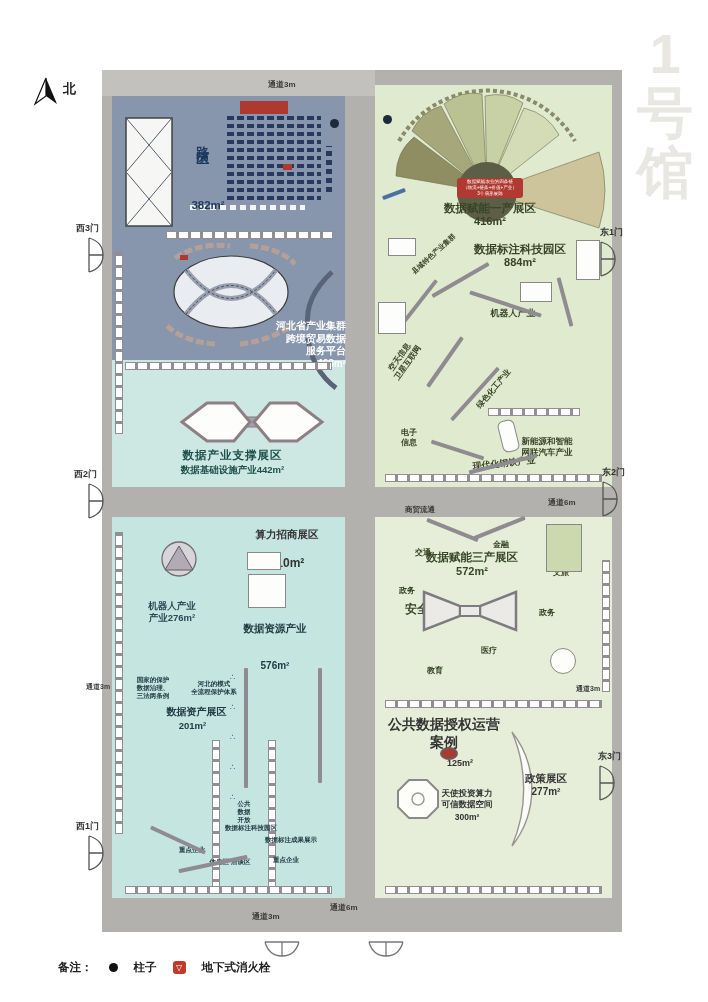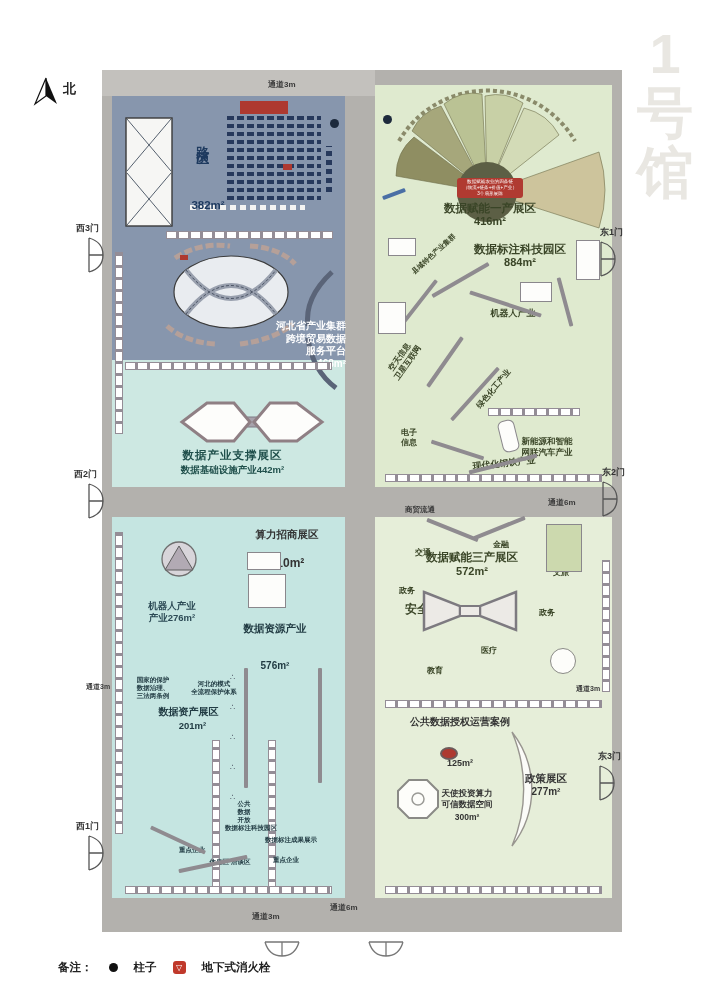--- a/index.html
+++ b/index.html
@@ -204,21 +204,21 @@
 产业276m²</div>
 <div class="abs strip-v" style="left:115px;top:532px;height:300px;"></div>
 
 <div class="abs zone-label" style="left:215px;top:622px;width:120px;font-size:10.5px;color:#223c44;">数据资源产业</div>
 <div class="abs zone-label" style="left:215px;top:660px;width:120px;font-size:10px;color:#223c44;">576m²</div>
 <div class="abs zone-label ml" style="left:126px;top:676px;width:54px;font-size:6.5px;color:#223c44;">国家的保护
 数据治理、
 三法两条例</div>
 <div class="abs zone-label ml" style="left:184px;top:680px;width:60px;font-size:6.5px;color:#223c44;">河北的模式
 全流程保护体系</div>
-<div class="abs zone-label" style="left:136px;top:706px;width:105px;font-size:10px;color:#223c44;">数据资产展区</div>
+<div class="abs zone-label" style="left:144px;top:706px;width:105px;font-size:10px;color:#223c44;">数据资产展区</div>
 <div class="abs zone-label" style="left:140px;top:720px;width:105px;font-size:9.5px;color:#223c44;">201m²</div>
 
 <div class="abs strip-v" style="left:212px;top:740px;height:150px;"></div>
 <div class="abs strip-v" style="left:268px;top:740px;height:150px;"></div>
 <div class="wall" style="left:244px;top:668px;width:4px;height:120px;"></div>
 <div class="wall" style="left:318px;top:668px;width:4px;height:115px;"></div>
 <span class="tri-dots" style="left:230px;top:672px;">∴</span>
 <span class="tri-dots" style="left:230px;top:702px;">∴</span>
 <span class="tri-dots" style="left:230px;top:732px;">∴</span>
 <span class="tri-dots" style="left:230px;top:762px;">∴</span>
@@ -248,21 +248,21 @@
 <div class="abs zone-label" style="left:420px;top:666px;width:30px;font-size:8px;color:#3a4527;">教育</div>
 <div class="booth-box" style="left:546px;top:524px;width:34px;height:46px;background:#ccd9ae;"></div>
 <svg class="abs" style="left:420px;top:588px;" width="100" height="46" viewBox="0 0 100 46">
   <path d="M4 4 L40 18 L40 28 L4 42 Z" fill="#eceae6" stroke="#7d7a80" stroke-width="2.5"></path>
   <path d="M96 4 L60 18 L60 28 L96 42 Z" fill="#eceae6" stroke="#7d7a80" stroke-width="2.5"></path>
   <rect x="40" y="18" width="20" height="10" fill="#eceae6" stroke="#7d7a80" stroke-width="2"></rect>
 </svg>
 <div class="circle-booth" style="left:550px;top:648px;width:24px;height:24px;"></div>
 <div class="abs strip-v" style="left:602px;top:560px;height:130px;"></div>
 
-<div class="abs zone-label" style="left:400px;top:716px;width:120px;font-size:10px;color:#333;">公共数据授权运营案例</div>
+<div class="abs zone-label" style="left:384px;top:716px;width:120px;font-size:14px;color:#333;">公共数据授权运营案例</div>
 <div class="abs zone-label" style="left:400px;top:729px;width:120px;font-size:9px;color:#333;margin-top:29px;">125m²</div>
 <div class="red-mark" style="left:440px;top:747px;width:14px;height:9px;border-radius:50%;border:2px solid #6c5b5b;"></div>
 <svg class="abs" style="left:500px;top:728px;" width="52" height="122" viewBox="0 0 52 122">
   <path d="M12 4 A 92 92 0 0 1 12 118 A 145 145 0 0 0 12 4 Z" fill="#fbfbf8" stroke="#98958f" stroke-width="1.4"></path>
 </svg>
 <div class="abs zone-label" style="left:508px;top:772px;width:76px;font-size:10.5px;color:#333;">政策展区</div>
 <div class="abs zone-label" style="left:508px;top:786px;width:76px;font-size:10px;color:#333;">277m²</div>
 <svg class="abs" style="left:396px;top:778px;" width="44" height="42" viewBox="0 0 44 42">
   <path d="M13 2 L31 2 L42 13 L42 29 L31 40 L13 40 L2 29 L2 13 Z" fill="#fdfdfa" stroke="#8a8a86" stroke-width="2"></path>
   <circle cx="22" cy="21" r="6" fill="none" stroke="#9a9a96" stroke-width="1.5"></circle>

